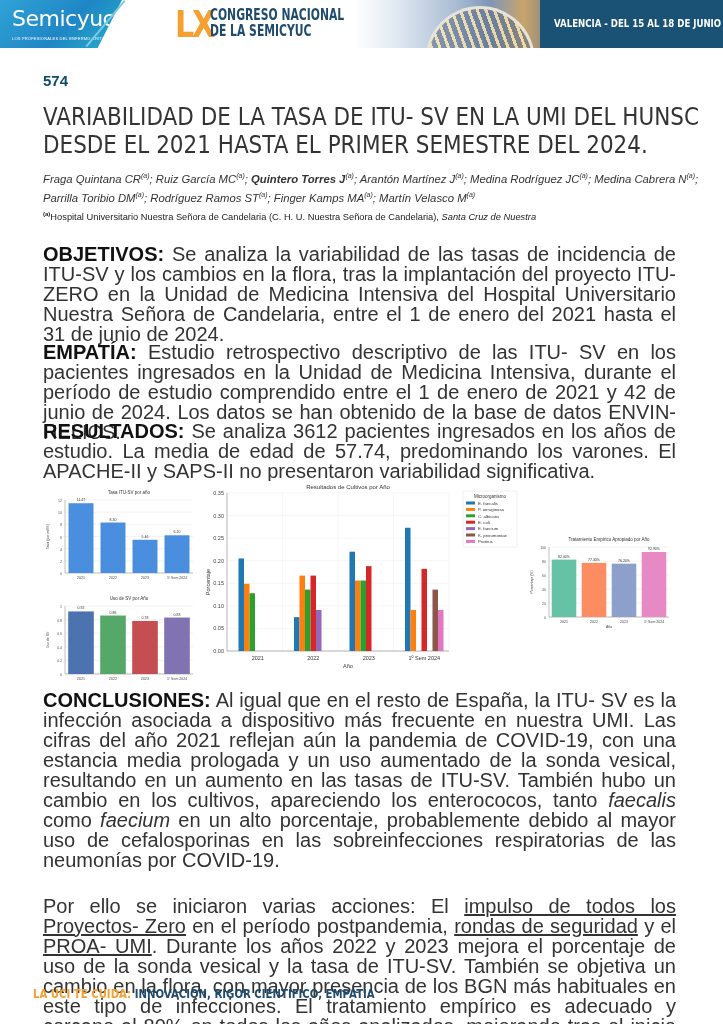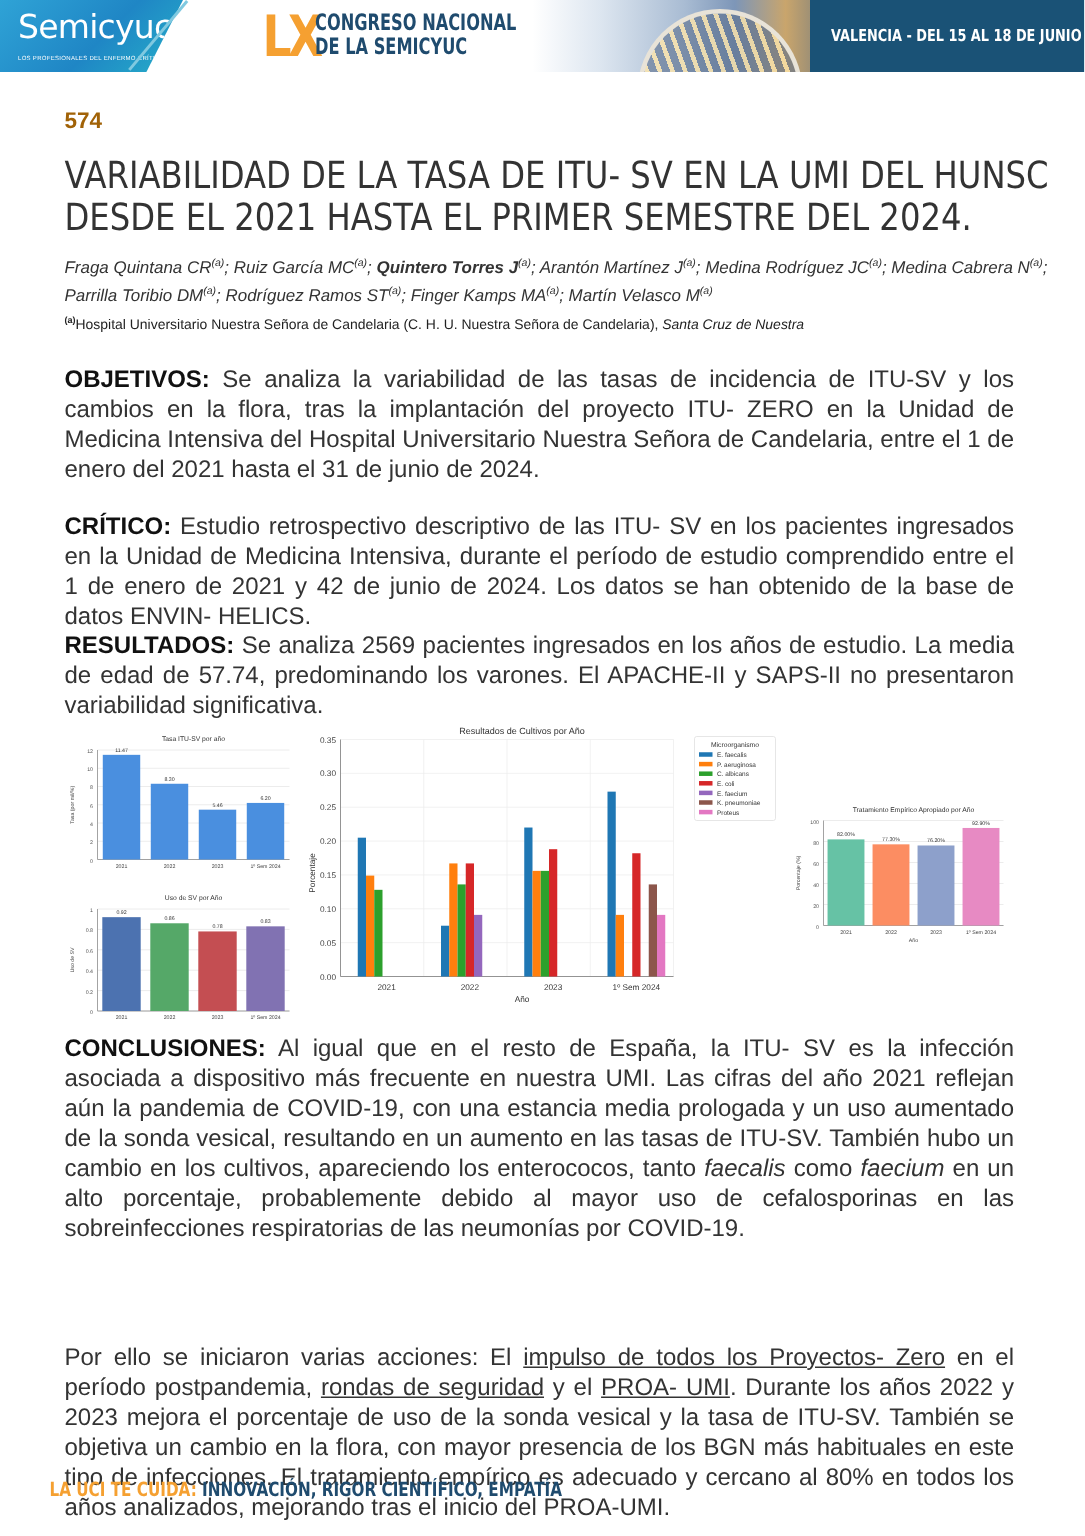--- a/index.html
+++ b/index.html
@@ -14,30 +14,30 @@
   .logo-text { position: absolute; left: 12px; top: 6px; color: #fff; font-size: 22px; letter-spacing: -0.5px; font-family: "DejaVu Sans", sans-serif; }
   .logo-sub { position: absolute; left: 12px; top: 36px; color: #fff; font-size: 4px; letter-spacing: 0.2px; white-space: nowrap; }
   .lx { position: absolute; left: 175px; top: 2px; color: #f5a031; font-size: 38px; font-weight: bold; font-family: "DejaVu Sans", sans-serif; letter-spacing: -3px; line-height: 44px; transform: scaleX(0.8); transform-origin: left; }
   .congreso { position: absolute; left: 210px; top: 7px; color: #1f4b6e; font-size: 15px; line-height: 16px; font-weight: bold; font-family: "DejaVu Sans", sans-serif; transform: scaleX(0.72); transform-origin: left; white-space: nowrap; }
   .photo { position: absolute; left: 355px; top: 0; width: 225px; height: 48px;
     background: linear-gradient(90deg, #ffffff 0%, #dde6f0 20%, #a9bcd3 45%, #7d96b8 60%, #c9a56c 75%, #3a5f8a 100%); }
   .photo .arch { position: absolute; left: 70px; top: 6px; width: 110px; height: 60px; border-radius: 60px 60px 0 0; border: 3px solid #e8e3d8; border-bottom: none; background: repeating-linear-gradient(70deg, rgba(255,230,170,0.8) 0 3px, rgba(90,110,140,0.6) 3px 8px); }
   .banner-right { position: absolute; left: 540px; top: 0; width: 183px; height: 48px; background: #1a5276; }
   .banner-date { position: absolute; left: 14px; top: 17px; color: #ffffff; font-size: 11px; font-weight: bold; white-space: nowrap; transform: scaleX(0.78); transform-origin: left; font-family: "DejaVu Sans", sans-serif; }
 
-  .abstract-number { position: absolute; left: 43px; top: 72px; color: #a16207; font-weight: bold; font-size: 15px; }
+  .abstract-number { position: absolute; left: 43px; top: 72px; color: #0c4a6e; font-weight: bold; font-size: 15px; }
   .title { position: absolute; left: 43px; top: 103px; width: 640px; font-size: 25px; line-height: 28px; color: #333; font-family: "DejaVu Sans", sans-serif; transform: scaleX(0.86); transform-origin: left; white-space: nowrap; }
   .authors { position: absolute; left: 43px; top: 168px; width: 660px; font-style: italic; font-size: 11.3px; line-height: 15px; color: #333; }
   .authors sup { font-size: 7px; }
   .authors .presenter { font-weight: bold; }
   .affiliation { position: absolute; left: 43px; top: 211px; font-size: 9.3px; color: #222; white-space: nowrap; }
   .affiliation sup { font-size: 6px; font-weight: bold; }
   .affiliation .city { font-style: italic; }
 
-  .section { position: absolute; left: 43px; width: 633px; font-size: 16px; line-height: 20px; color: #333; text-align: justify; }
+  .section { position: absolute; left: 43px; width: 633px; font-size: 20px; line-height: 20px; color: #333; text-align: justify; }
   .section .label { font-weight: bold; color: #111; }
   .section u { text-decoration: underline; }
   #sec-obj { top: 244px; }
   #sec-met { top: 342px; }
   #sec-res { top: 421px; }
   #sec-con { top: 690px; }
   #sec-por { top: 896px; }
 
   .chart-box { position: absolute; background: #fff; }
   .chart-box svg { display: block; }
@@ -76,24 +76,24 @@
 <div class="authors" id="authors"><span>Fraga Quintana CR</span><sup>(a)</sup><span>; </span><span>Ruiz García MC</span><sup>(a)</sup><span>; </span><span class="presenter">Quintero Torres J</span><sup>(a)</sup><span>; </span><span>Arantón Martínez J</span><sup>(a)</sup><span>; </span><span>Medina Rodríguez JC</span><sup>(a)</sup><span>; </span><span>Medina Cabrera N</span><sup>(a)</sup><span>; </span><span>Parrilla Toribio DM</span><sup>(a)</sup><span>; </span><span>Rodríguez Ramos ST</span><sup>(a)</sup><span>; </span><span>Finger Kamps MA</span><sup>(a)</sup><span>; </span><span>Martín Velasco M</span><sup>(a)</sup></div>
 
 <div class="affiliation">
   <sup>(a)</sup><span>Hospital Universitario Nuestra Señora de Candelaria (C. H. U. Nuestra Señora de Candelaria), </span><span class="city">Santa Cruz de Nuestra</span>
 </div>
 
 <p class="section" id="sec-obj">
   <span class="label">OBJETIVOS:</span><span> Se analiza la variabilidad de las tasas de incidencia de ITU-SV y los cambios en la flora, tras la implantación del proyecto ITU- ZERO en la Unidad de Medicina Intensiva del Hospital Universitario Nuestra Señora de Candelaria, entre el 1 de enero del 2021 hasta el 31 de junio de 2024.</span>
 </p>
 <p class="section" id="sec-met">
-  <span class="label">CRÍTICO:</span><span> Estudio retrospectivo descriptivo de las ITU- SV en los pacientes ingresados en la Unidad de Medicina Intensiva, durante el período de estudio comprendido entre el 1 de enero de 2021 y 42 de junio de 2024. Los datos se han obtenido de la base de datos ENVIN- HELICS.</span>
+  <span class="label">EMPATÍA:</span><span> Estudio retrospectivo descriptivo de las ITU- SV en los pacientes ingresados en la Unidad de Medicina Intensiva, durante el período de estudio comprendido entre el 1 de enero de 2021 y 42 de junio de 2024. Los datos se han obtenido de la base de datos ENVIN- HELICS.</span>
 </p>
 <p class="section" id="sec-res">
-  <span class="label">RESULTADOS:</span><span> Se analiza 2569 pacientes ingresados en los años de estudio. La media de edad de 57.74, predominando los varones. El APACHE-II y SAPS-II no presentaron variabilidad significativa.</span>
+  <span class="label">RESULTADOS:</span><span> Se analiza 3612 pacientes ingresados en los años de estudio. La media de edad de 57.74, predominando los varones. El APACHE-II y SAPS-II no presentaron variabilidad significativa.</span>
 </p>
 
 <div class="chart-box" style="left:33px; top:488px;">
   <svg id="svg-tasa" width="170" height="95">
       <text x="96" y="6" text-anchor="middle" font-size="4.5" fill="#333" font-family="Liberation Sans, sans-serif">Tasa ITU-SV por año</text>
       <line x1="32" x2="160" y1="85" y2="85" stroke="#e6e6e6" stroke-width="0.5"></line>
       <text x="29" y="87" text-anchor="end" font-size="3.5" fill="#555" font-family="Liberation Sans, sans-serif">0</text>
       <line x1="32" x2="160" y1="72.83333333333333" y2="72.83333333333333" stroke="#e6e6e6" stroke-width="0.5"></line>
       <text x="29" y="74.83333333333333" text-anchor="end" font-size="3.5" fill="#555" font-family="Liberation Sans, sans-serif">2</text>
       <line x1="32" x2="160" y1="60.66666666666667" y2="60.66666666666667" stroke="#e6e6e6" stroke-width="0.5"></line>

